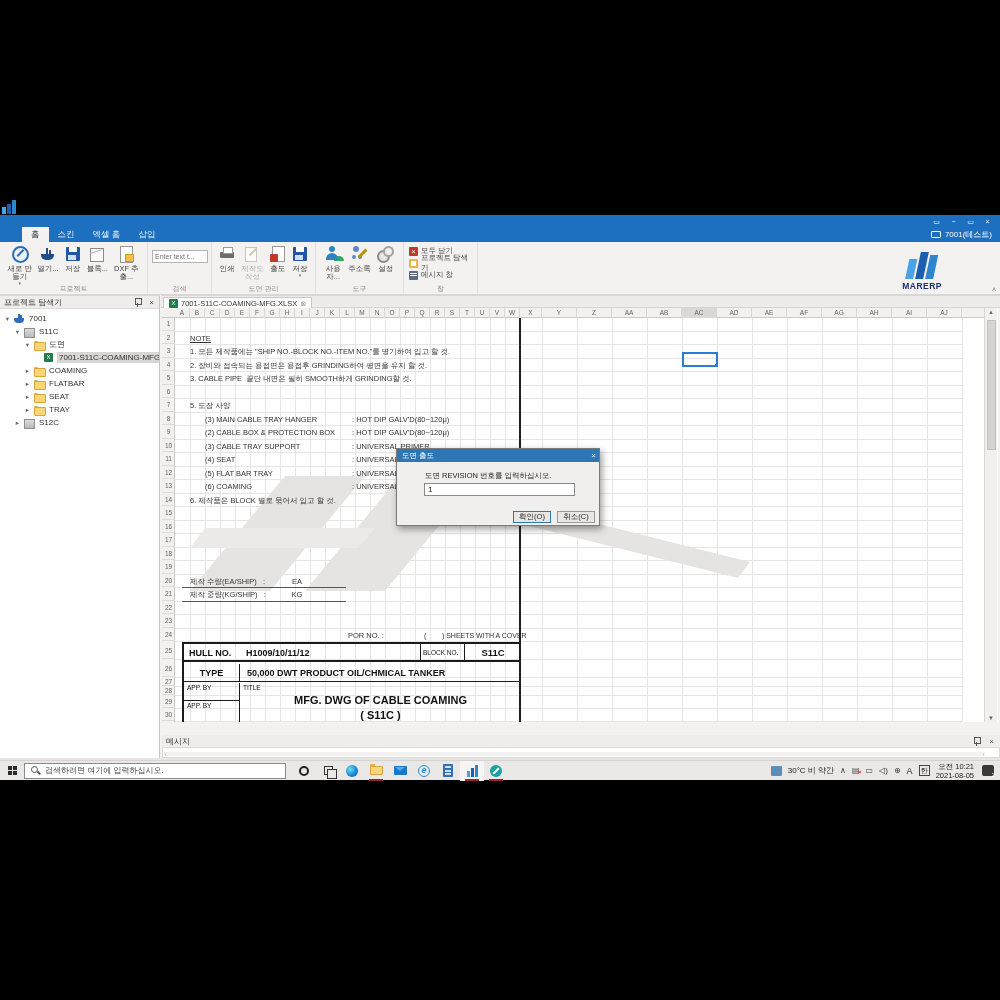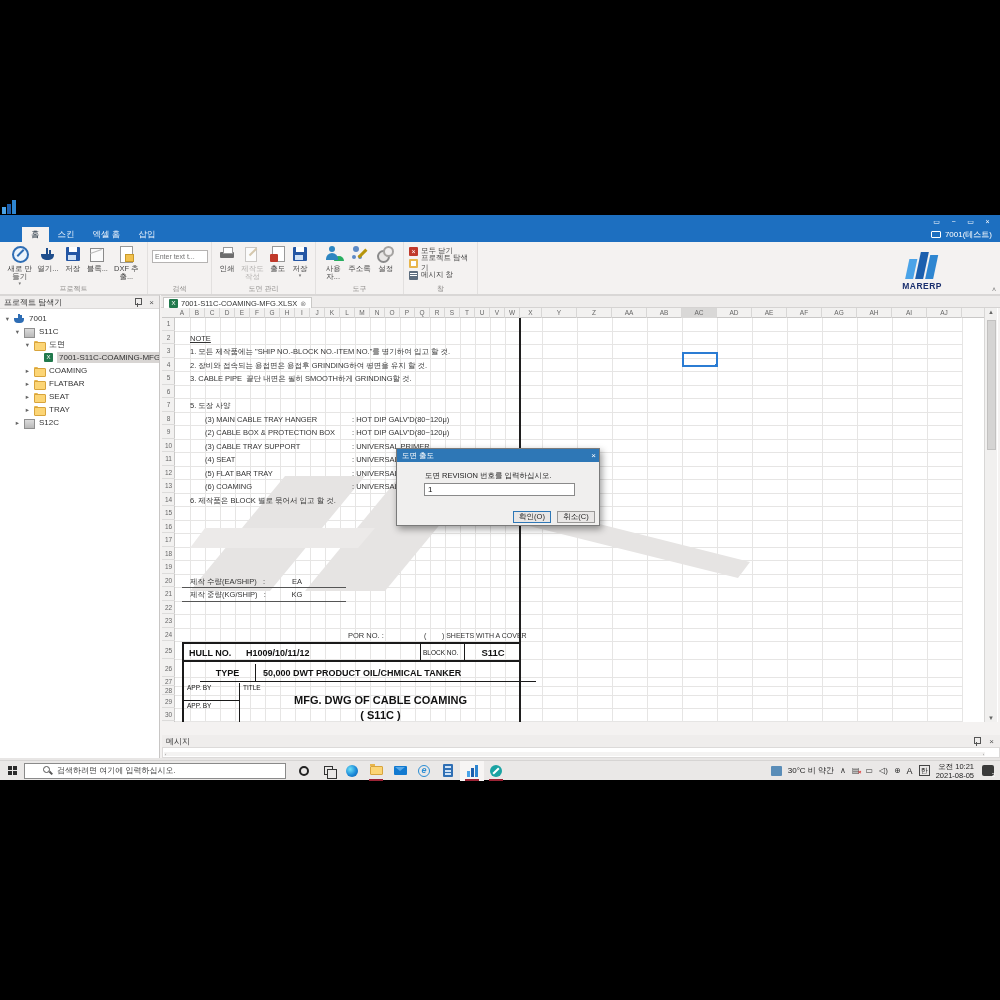--- a/index.html
+++ b/index.html
@@ -131,21 +131,21 @@
   .selcell::after{content:"";position:absolute;right:-2px;bottom:-2px;width:3px;height:3px;background:#2b7cd3;}
   
   .tblock{position:absolute;left:20px;top:334px;width:338px;height:80px;border-top:2px solid #1a1a1a;border-left:2px solid #1a1a1a;z-index:3;}
   .tb-r25{position:absolute;left:0;top:0;width:100%;height:18px;border-bottom:2px solid #1a1a1a;}
   .tb-hull-l{position:absolute;left:5px;top:0;font-size:9px;font-weight:bold;color:#111;line-height:18px;}
   .tb-hull-v{position:absolute;left:62px;top:0;font-size:9px;font-weight:bold;color:#111;line-height:18px;}
   .tb-v1{position:absolute;left:236px;top:0;width:1px;height:18px;background:#1a1a1a;}
   .tb-block-l{position:absolute;left:239px;top:0;font-size:6.5px;color:#111;line-height:18px;}
   .tb-v2{position:absolute;left:280px;top:0;width:1px;height:18px;background:#1a1a1a;}
   .tb-block-v{position:absolute;left:280px;top:0;width:58px;text-align:center;font-size:9.5px;font-weight:bold;color:#111;line-height:18px;}
-  .tb-r26{position:absolute;left:16px;top:20px;width:100%;height:18px;border-bottom:1px solid #1a1a1a;padding-left:48px;}
+  .tb-r26{position:absolute;left:0;top:20px;width:100%;height:18px;border-bottom:1px solid #1a1a1a;padding-left:48px;}
   .tb-type-l{position:absolute;left:0;top:0;width:55px;text-align:center;font-size:9px;font-weight:bold;color:#111;line-height:18px;}
   .tb-type-v{position:absolute;left:63px;top:0;font-size:9px;font-weight:bold;color:#111;line-height:18px;}
   .tb-vt{position:absolute;left:55px;top:0;width:1px;height:18px;background:#1a1a1a;}
   .tb-r3{position:absolute;left:0;top:39px;width:100%;height:41px;}
   .tb-vl{position:absolute;left:55px;top:0;width:1px;height:41px;background:#1a1a1a;}
   .tb-app1{position:absolute;left:3px;top:1px;font-size:6.5px;color:#111;}
   .tb-hl{position:absolute;left:0;top:17px;width:55px;height:1px;background:#1a1a1a;}
   .tb-app2{position:absolute;left:3px;top:19px;font-size:6.5px;color:#111;}
   .tb-title-l{position:absolute;left:59px;top:1px;font-size:6.5px;color:#111;}
   .tb-t1{position:absolute;left:55px;top:11px;width:283px;text-align:center;font-size:11px;font-weight:bold;color:#111;}
@@ -179,21 +179,21 @@
   .dinput{position:absolute;left:27px;top:34px;width:151px;height:13px;background:#fff;border:1px solid #8a8a8a;font-size:8px;padding:0 0 0 3px;color:#111;}
   .dbtn{position:absolute;top:62px;width:38px;height:12px;background:#e9e7e6;border:1px solid #9a9998;font-size:7.5px;color:#222;text-align:center;line-height:10px;}
   .dbtn.ok{left:116px;border-color:#2e77b6;}
   .dbtn.cancel{left:160px;}
 
   
   .taskbar{position:absolute;left:0;top:760px;width:1000px;height:20px;background:#eae8e7;border-top:1px solid #d6d4d3;display:flex;align-items:center;}
   .startbtn{width:24px;height:20px;display:flex;align-items:center;justify-content:center;}
   .winlogo{display:grid;grid-template-columns:4px 4px;grid-template-rows:4px 4px;gap:1px;}
   .winlogo i{background:#2b2b2b;}
-  .tsearch{width:262px;height:16px;background:#fff;border:1px solid #8a8a8a;display:flex;align-items:center;gap:5px;padding:0 18px;font-size:8px;color:#444;}
+  .tsearch{width:262px;height:16px;background:#fff;border:1px solid #8a8a8a;display:flex;align-items:center;gap:5px;padding:0 6px;font-size:8px;color:#444;}
   .mag{width:9px;height:9px;position:relative;flex:none;}
   .mag::before{content:"";position:absolute;left:0;top:0;width:5px;height:5px;border:1.5px solid #555;border-radius:50%;}
   .mag::after{content:"";position:absolute;left:5.5px;top:5.5px;width:4px;height:1.5px;background:#555;transform:rotate(45deg);}
   .tkicons{display:flex;align-items:center;margin-left:6px;}
   .tki{width:24px;height:20px;display:flex;align-items:center;justify-content:center;position:relative;}
   .tki.active{background:#f7f5f4;}
   .tki.open::after{content:"";position:absolute;left:5px;bottom:0;width:14px;height:2px;background:#9b2335;}
   .cortana{width:10px;height:10px;border:2px solid #222;border-radius:50%;}
   .taskview{width:9px;height:9px;border:1.5px solid #333;position:relative;}
   .taskview::after{content:"";position:absolute;left:2px;top:2px;width:8px;height:8px;border:1.5px solid #333;background:#eae8e7;}

